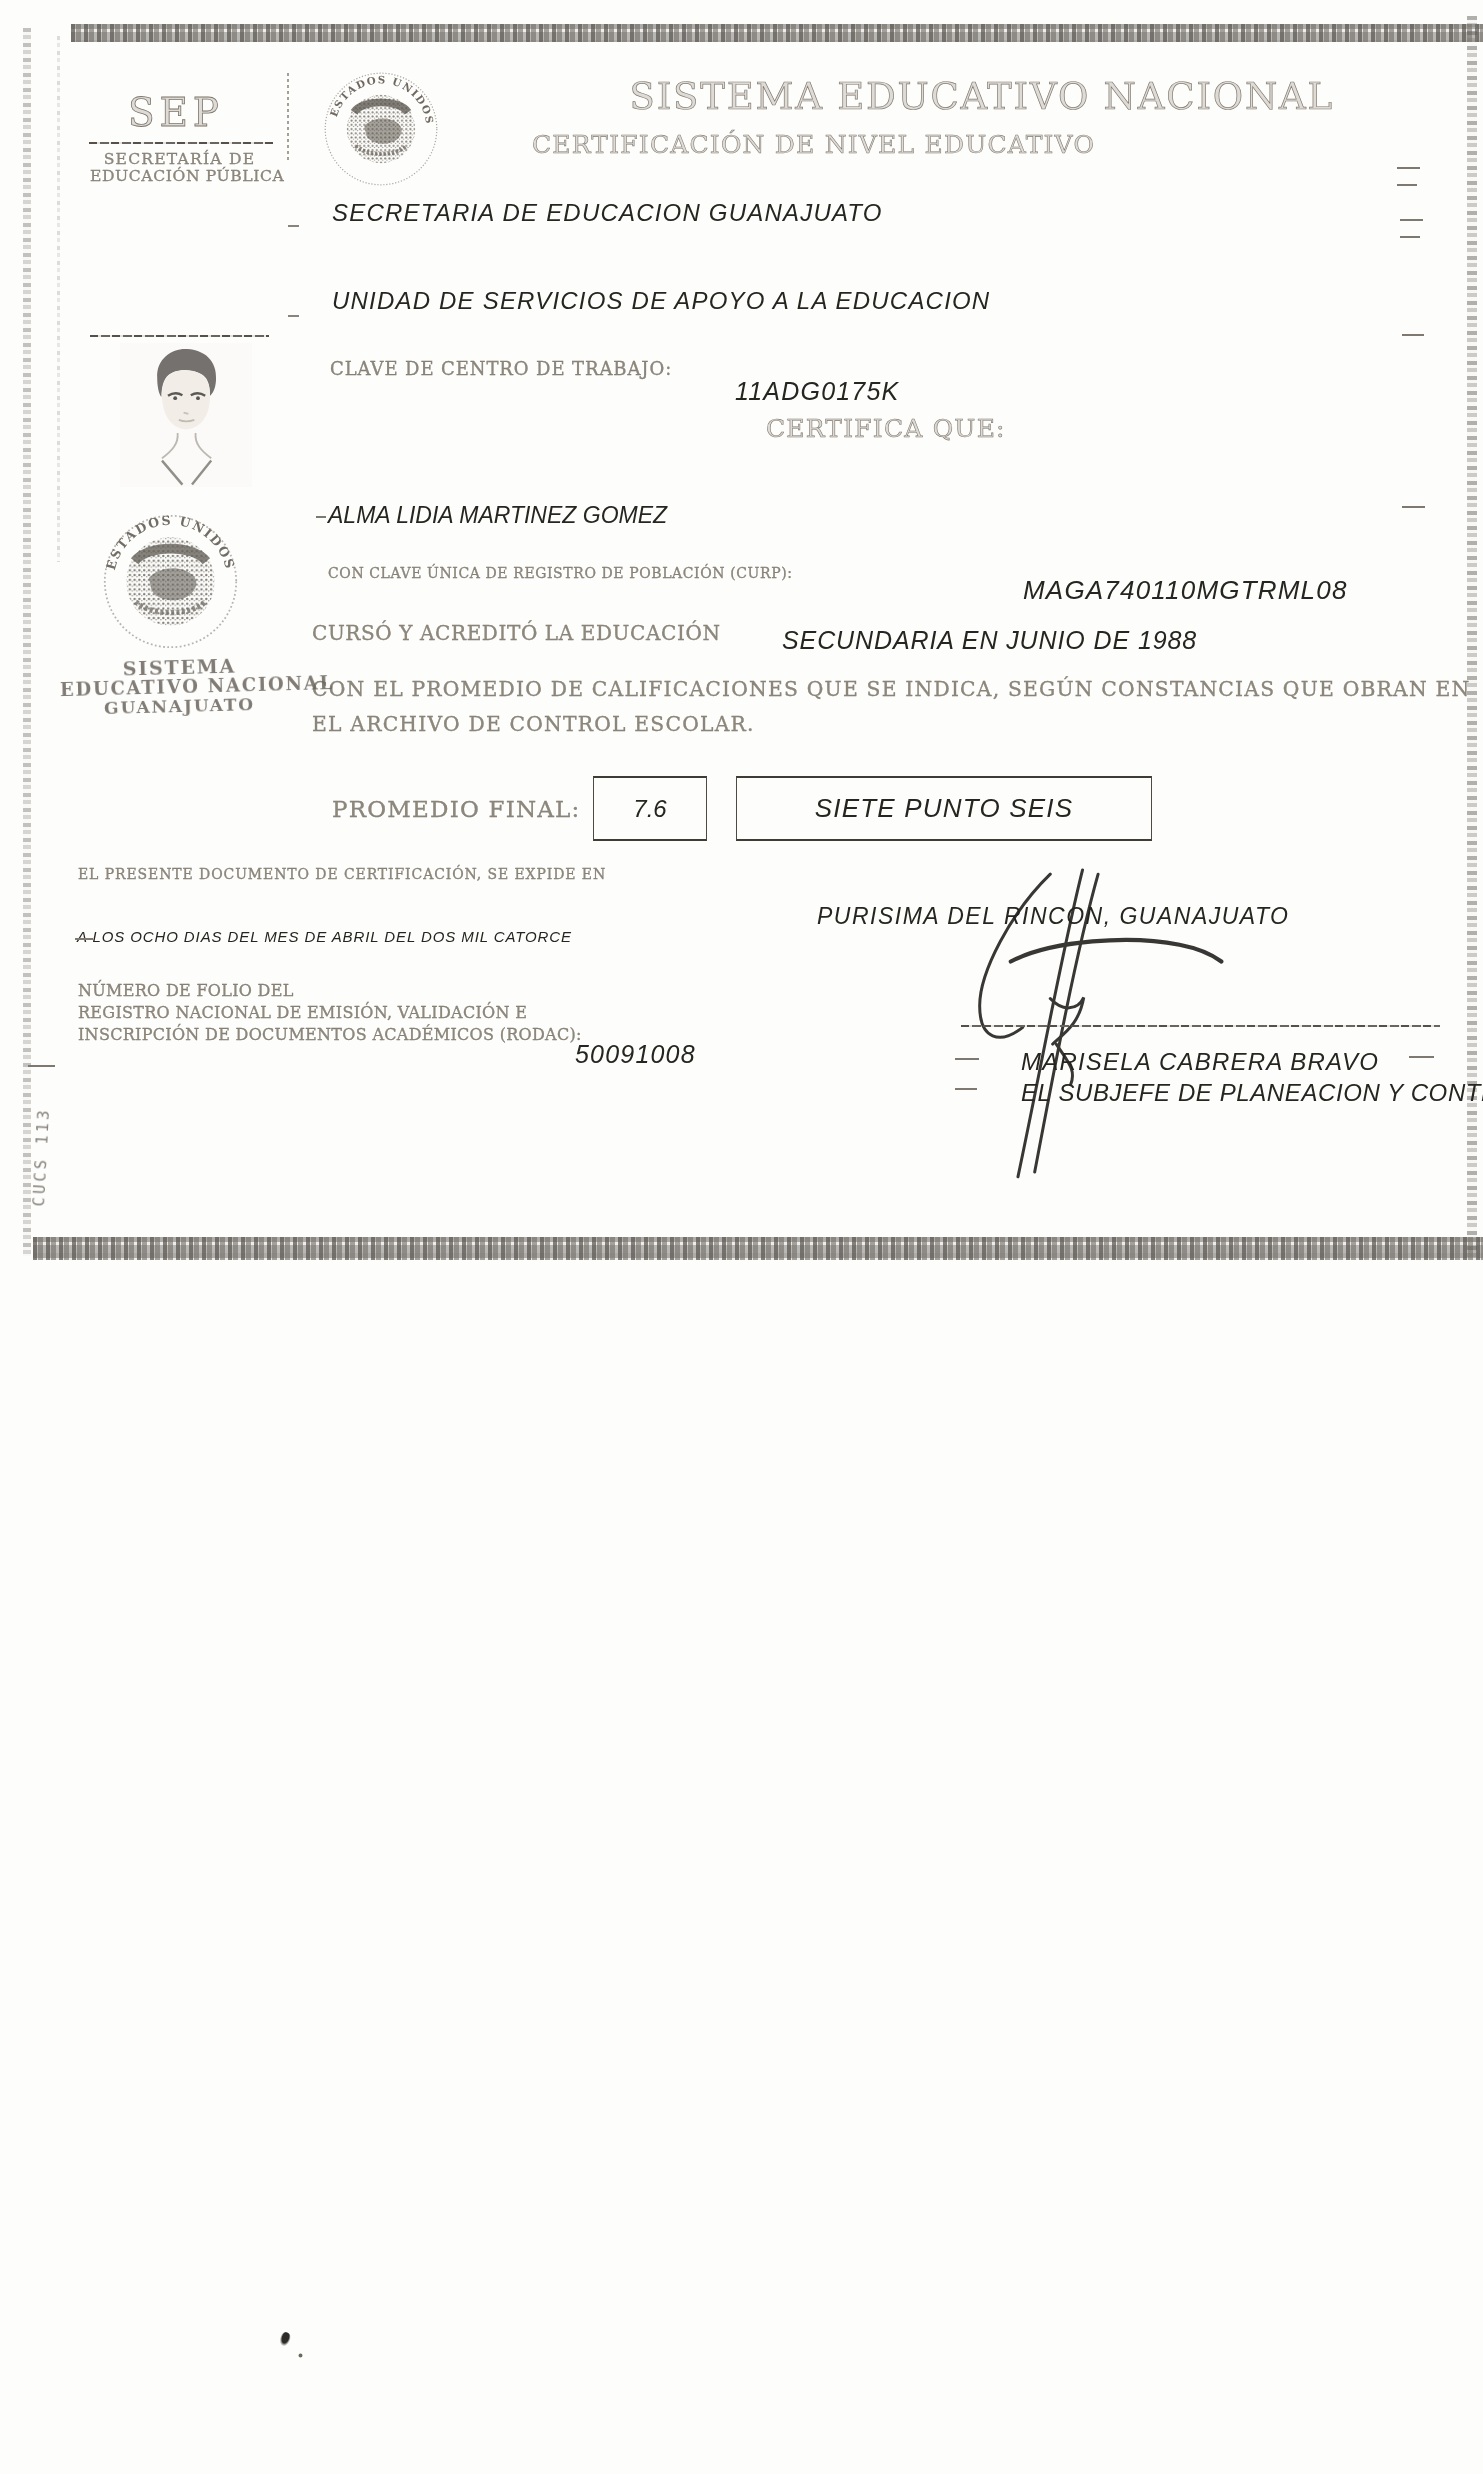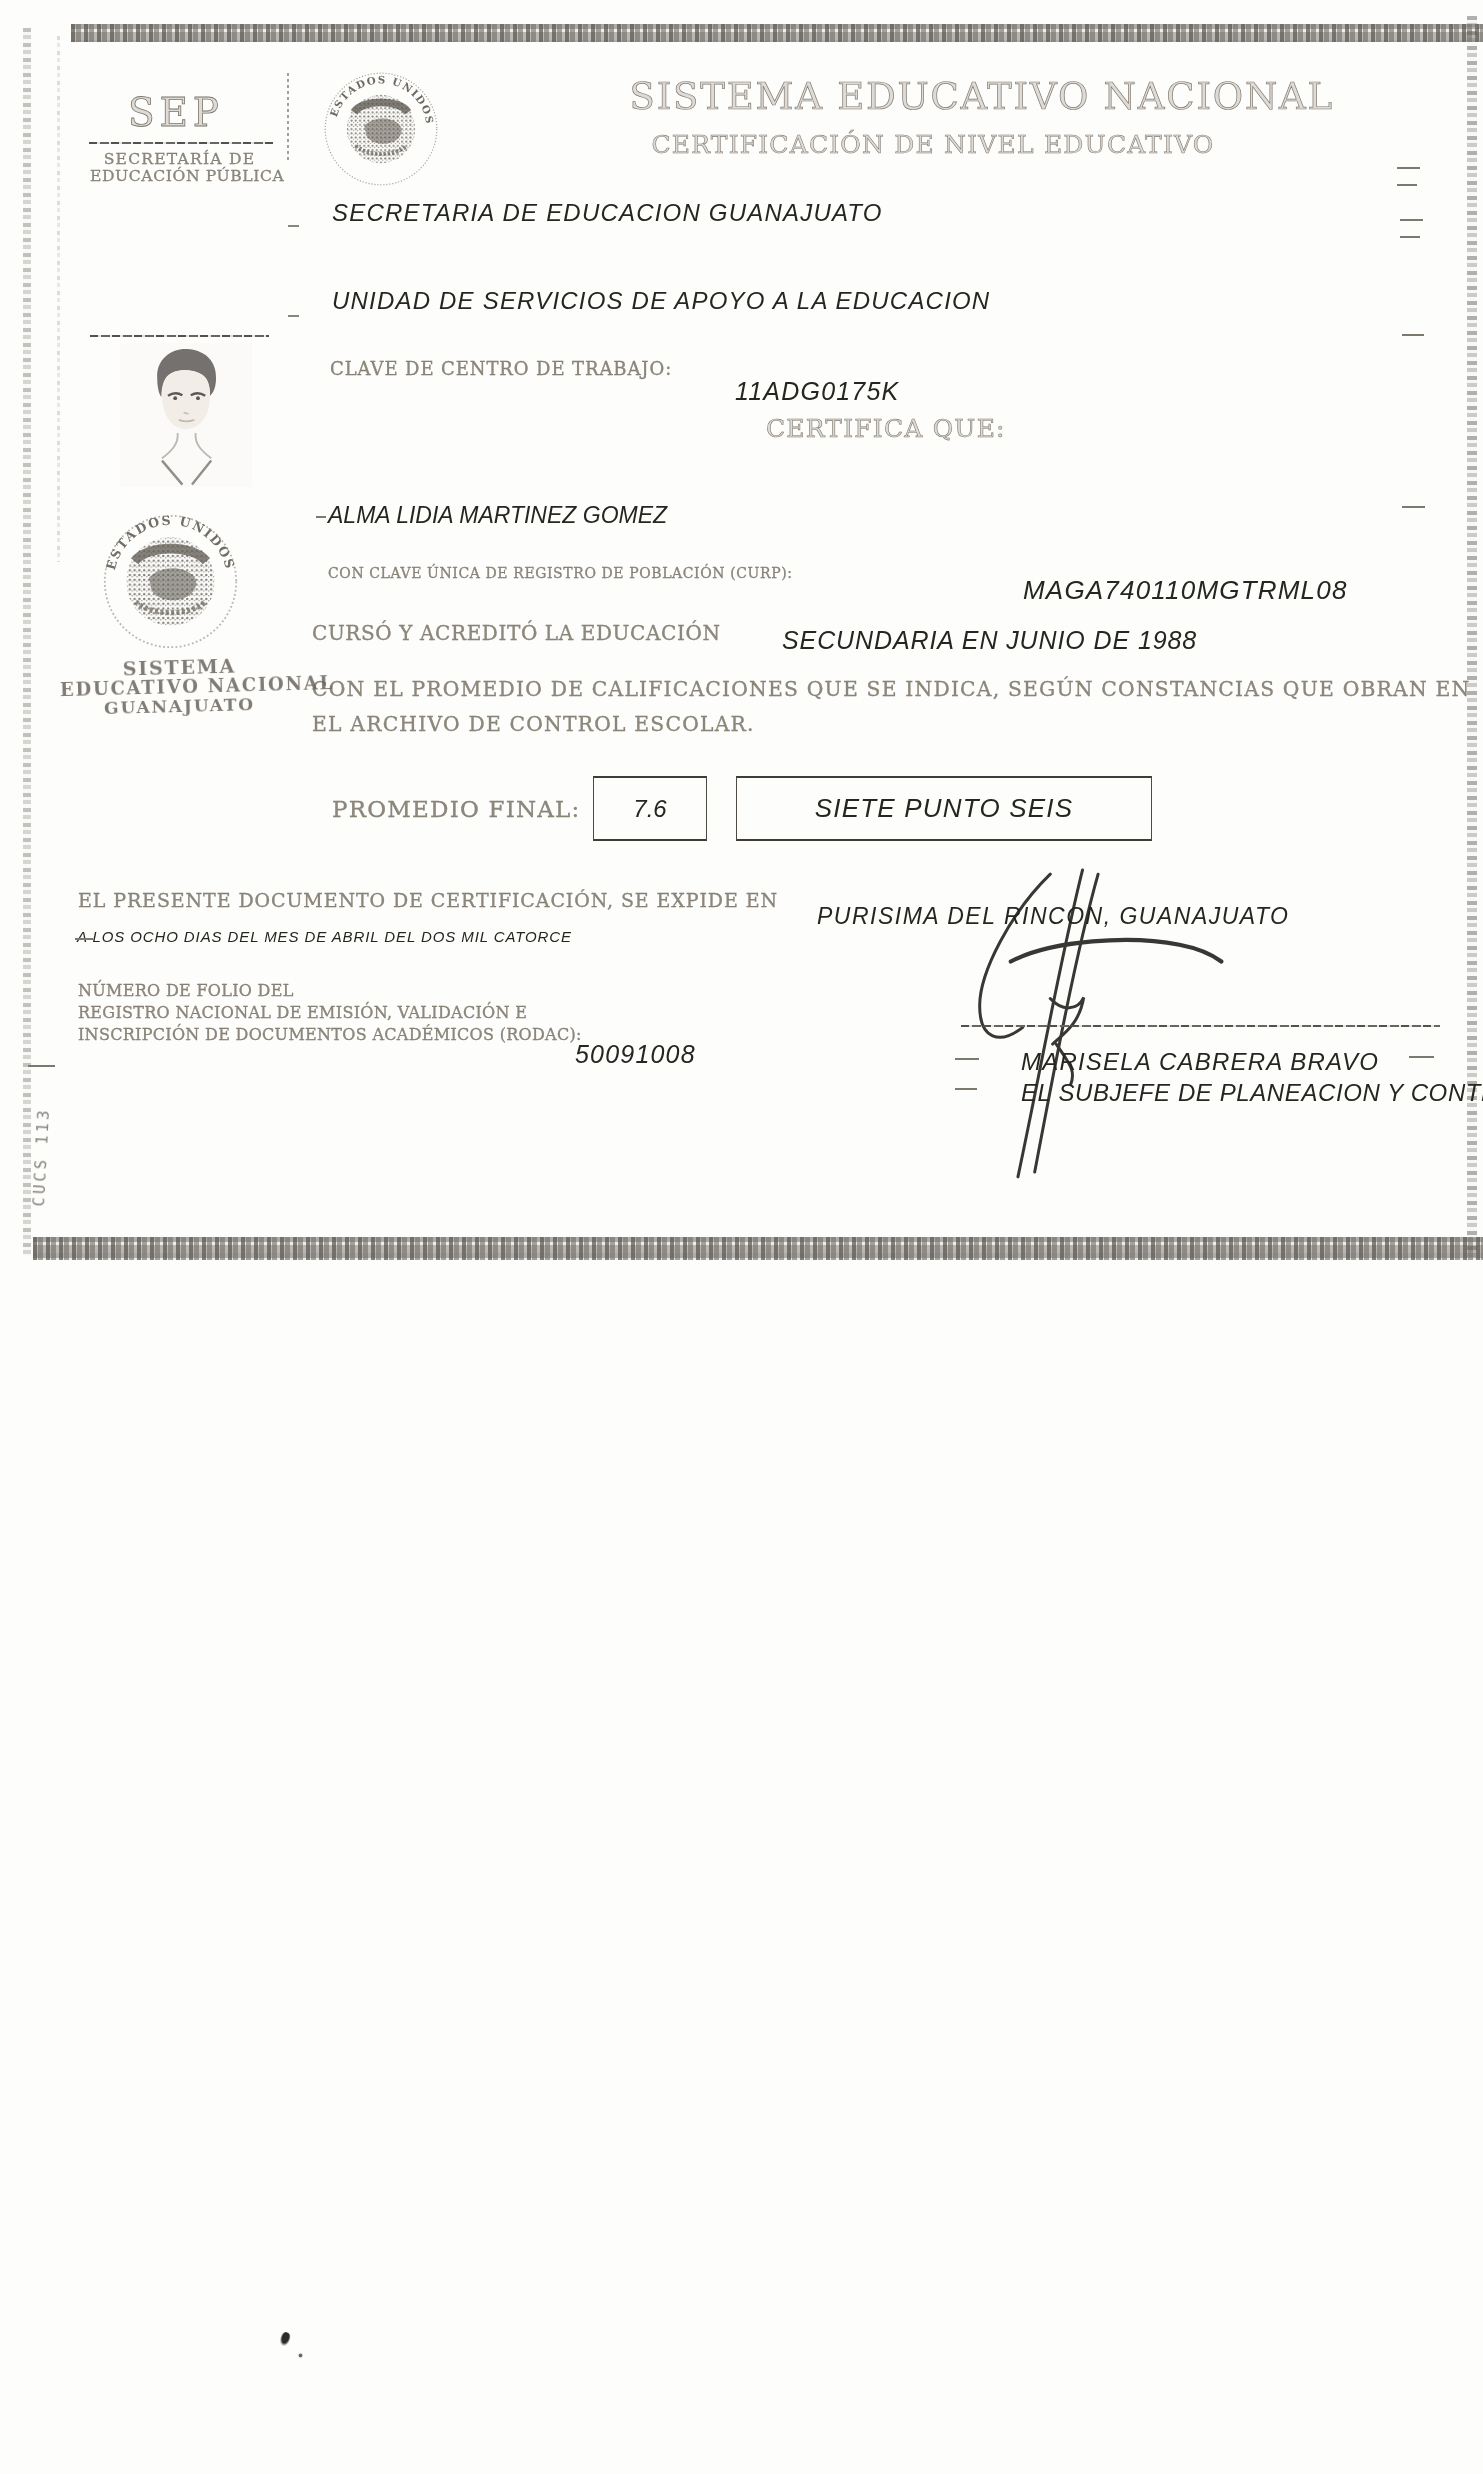--- a/index.html
+++ b/index.html
@@ -95,21 +95,21 @@
   <circle cx="100" cy="100" r="57" fill="url(#spk1)" opacity=".85"></circle>
   <path d="M55,72 C70,50 130,50 145,72" fill="none" stroke="#57534b" stroke-width="13" opacity=".75"></path>
   <path d="M58,128 C75,146 125,146 142,128" fill="none" stroke="#6f6960" stroke-width="7" stroke-dasharray="4 3" opacity=".8"></path>
   <path d="M72,95 C85,80 115,78 130,92 C140,102 132,118 118,122 C104,128 84,124 76,112 Z" fill="#5e594f" opacity=".55"></path>
   <text font-size="17" letter-spacing="2.5" fill="#6e6860" style="font-weight:bold;">
     <textPath href="#arcTop" startOffset="8%">ESTADOS UNIDOS MEXICANOS</textPath>
   </text>
 </svg>
 
 <div class="abs engraved" style="left:532px;top:75px;width:802px;text-align:right;font-size:37px;letter-spacing:1.8px;">SISTEMA EDUCATIVO NACIONAL</div>
-<div class="abs engraved" style="left:532px;top:130px;width:802px;text-align:center;font-size:25px;letter-spacing:1.2px;-webkit-text-stroke:0.6px #837c71;">CERTIFICACIÓN DE NIVEL EDUCATIVO</div>
+<div class="abs engraved" style="left:532px;top:130px;width:802px;text-align:left;font-size:25px;letter-spacing:1.2px;-webkit-text-stroke:0.6px #837c71;">CERTIFICACIÓN DE NIVEL EDUCATIVO</div>
 
 <div class="abs typed" style="left:332px;top:199px;font-size:24px;letter-spacing:1.2px;">SECRETARIA DE EDUCACION GUANAJUATO</div>
 <div class="abs mark" style="left:288px;top:225px;width:10.8px;"></div>
 <div class="abs typed" style="left:332px;top:287px;font-size:24px;letter-spacing:1.2px;">UNIDAD DE SERVICIOS DE APOYO A LA EDUCACION</div>
 <div class="abs mark" style="left:288px;top:315px;width:10.8px;"></div>
 
 <div class="abs preprint" style="left:330px;top:358px;font-size:18px;">CLAVE DE CENTRO DE TRABAJO:</div>
 <div class="abs typed" style="left:735px;top:377px;font-size:25px;letter-spacing:1.2px;">11ADG0175K</div>
 
 <div class="abs engraved" style="left:766px;top:414px;font-size:25px;letter-spacing:1.2px;-webkit-text-stroke:0.6px #7f786d;">CERTIFICA QUE:</div>
@@ -163,21 +163,21 @@
 <div class="abs stampline" style="left:78px;top:696px;width:203px;text-align:center;font-size:17px;">GUANAJUATO</div>
 
 <div class="abs preprint" style="left:332px;top:796px;font-size:23px;letter-spacing:1.2px;">PROMEDIO FINAL:</div>
 <div class="abs box" style="left:593px;top:776px;width:112px;height:61px;">
   <span class="typed" style="font-size:24px;">7.6</span>
 </div>
 <div class="abs box" style="left:736px;top:776px;width:414px;height:61px;">
   <span class="typed" style="font-size:26px;letter-spacing:1.2px;">SIETE PUNTO SEIS</span>
 </div>
 
-<div class="abs preprint" style="left:78px;top:889px;font-size:19px;letter-spacing:0.9px;">EL PRESENTE DOCUMENTO DE CERTIFICACIÓN, SE EXPIDE EN</div>
+<div class="abs preprint" style="left:78px;top:866px;font-size:14px;letter-spacing:0.9px;">EL PRESENTE DOCUMENTO DE CERTIFICACIÓN, SE EXPIDE EN</div>
 <div class="abs typed" style="left:817px;top:903px;font-size:23px;letter-spacing:1.5px;">PURISIMA DEL RINCON, GUANAJUATO</div>
 <div class="abs typed" style="left:77px;top:928px;font-size:15px;letter-spacing:0.9px;">A LOS OCHO DIAS DEL MES DE ABRIL DEL DOS MIL CATORCE</div>
 <div class="abs dash" style="left:75px;top:938px;width:18px;"></div>
 
 <div class="abs preprint" style="left:78px;top:981px;font-size:16px;letter-spacing:0.3px;">NÚMERO DE FOLIO DEL</div>
 <div class="abs preprint" style="left:78px;top:1003px;font-size:16px;letter-spacing:0.3px;">REGISTRO NACIONAL DE EMISIÓN, VALIDACIÓN E</div>
 <div class="abs preprint" style="left:78px;top:1025px;font-size:16px;letter-spacing:0.3px;">INSCRIPCIÓN DE DOCUMENTOS ACADÉMICOS (RODAC):</div>
 <div class="abs typed" style="left:575px;top:1040px;font-size:25px;letter-spacing:1.2px;">50091008</div>
 
 <svg class="abs" style="left:933px;top:855px;" width="335" height="347" viewBox="0 0 560 580">

